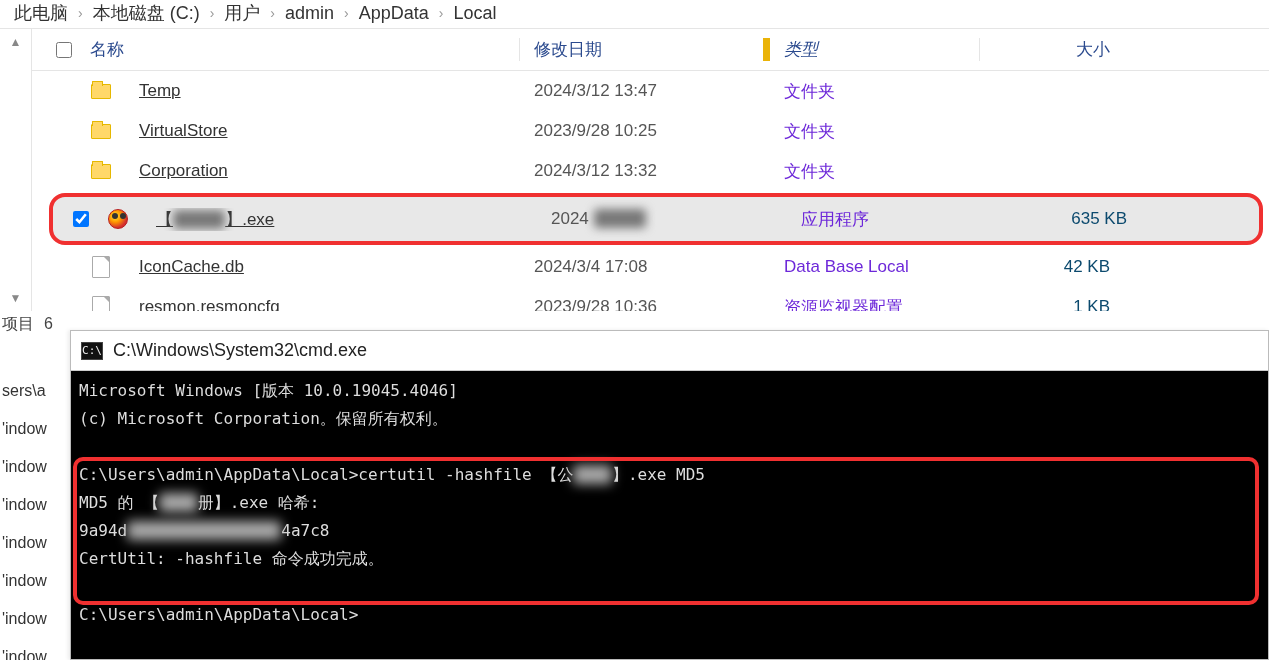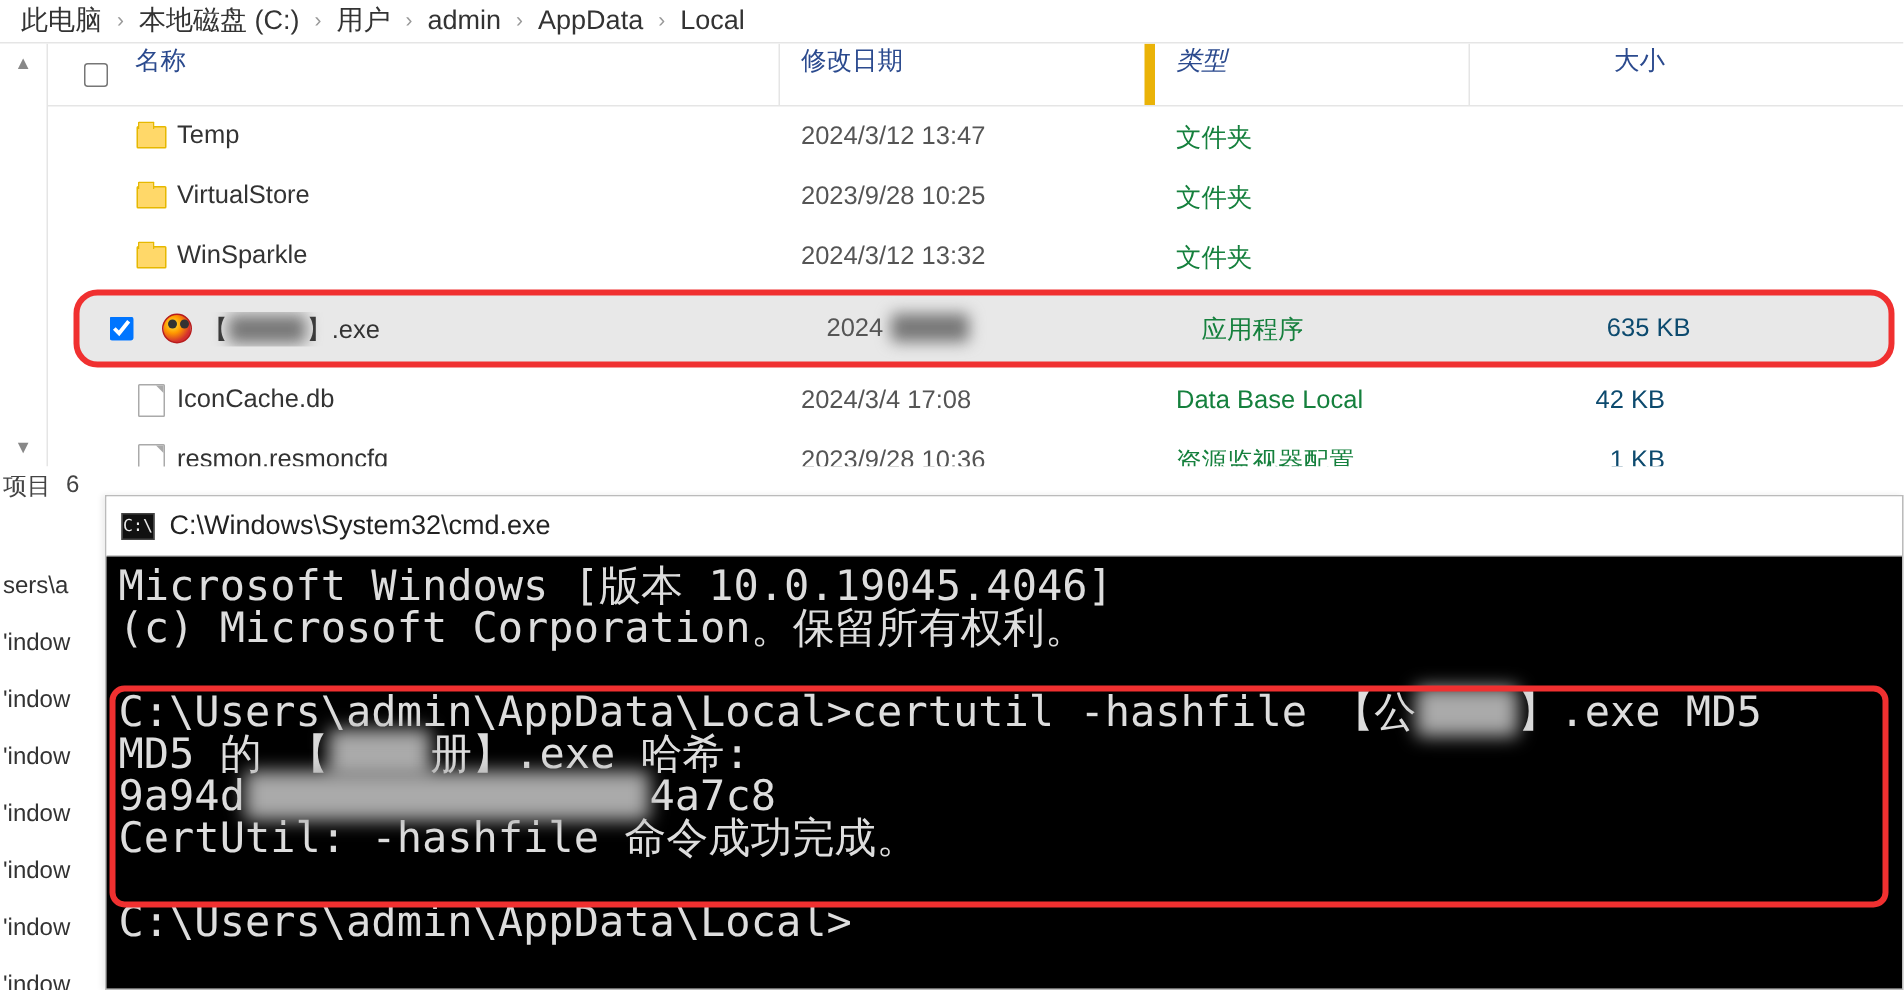--- a/index.html
+++ b/index.html
@@ -39,20 +39,21 @@
     justify-content: space-between;
     align-items: center;
     padding: 6px 0;
     color: #888;
   }
   .scroll-gutter .arrow { font-size: 12px; cursor: default; }
   .file-area { flex: 1; overflow: hidden; }
   
   .column-header {
     display: flex;
+    align-items: center;
     height: 42px;
     padding-left: 24px;
     border-bottom: 1px solid #e5e5e5;
     font-size: 17px;
     color: #2b4a8e;
   }
   .col-check { width: 34px; display:flex; align-items:center; }
   .col-check input, .row-check input { width:16px; height:16px; }
   .col-name { flex: 0 0 430px; border-right: 1px solid #e5e5e5; padding-right:8px; }
   .col-date { flex: 0 0 250px; padding-left: 14px; border-right: 7px solid #eab308; }
@@ -61,23 +62,23 @@
   
   .file-row {
     display: flex;
     align-items: center;
     height: 40px;
     padding-left: 24px;
     font-size: 17px;
     color: #333;
   }
   .file-row .row-check { width:34px; display:flex; align-items:center; visibility:hidden; }
-  .file-row .name-cell { flex:0 0 430px; display:flex; gap:6px; overflow:hidden; white-space:nowrap; }
+  .file-row .name-cell { flex:0 0 430px; display:flex; align-items:center; gap:27px; overflow:hidden; white-space:nowrap;text-decoration:underline; }
   .file-row .date-cell { flex:0 0 250px; padding-left:14px; color:#555; }
-  .file-row .type-cell { flex:0 0 210px; padding-left:14px; color:#15803d; }
+  .file-row .type-cell { flex:0 0 210px; padding-left:14px; color:#6d28d9; }
   .file-row .size-cell { flex:0 0 160px; text-align:right; padding-right:30px; color:#0c4a6e; }
   .file-row.selected {
     background: #e8e8e8;
     border: 4px solid #f03030;
     border-radius: 16px;
     margin: 2px 6px 2px 17px;
     height: 52px;
     padding-left: 20px;
   }
   .file-row.selected .row-check { visibility: visible; }
@@ -131,21 +132,21 @@
     padding:0 10px;
     background:#fff;
     border-bottom:1px solid #ccc;
     font-size:18px;
   }
   .cmd-title-icon { width:22px; height:18px; background:#111; border:1px solid #444; display:inline-flex; align-items:center; justify-content:center; color:#eee; font-size:11px; font-family:monospace; }
   .cmd-body {
     background:#000;
     color:#ddd;
     font-family: "NSimSun","SimSun",Consolas,monospace;
-    font-size:28px;
+    font-size:16px;
     line-height:28px;
     padding: 6px 8px;
     height: calc(100% - 40px);
     white-space: pre;
     overflow:hidden;
     position:relative;
   }
   .cmd-highlight {
     border: 4px solid #f03030;
     border-radius: 10px;
@@ -223,21 +224,21 @@
     </div>
 
     <div class="file-row">
       <div class="row-check">
           <input type="checkbox" style="">
         </div>
       <div class="name-cell">
         <span class="icon-box">
             <span class="folder-icon"></span>
           </span>
-        <span>WinSparkle</span>
+        <span>Corporation</span>
       </div>
       <div class="date-cell">2024/3/12 13:32</div>
       <div class="type-cell">文件夹</div>
       <div class="size-cell"></div>
     </div>
 
     <div class="file-row selected">
       <div class="row-check">
           <input type="checkbox" checked="" style="">
         </div>

